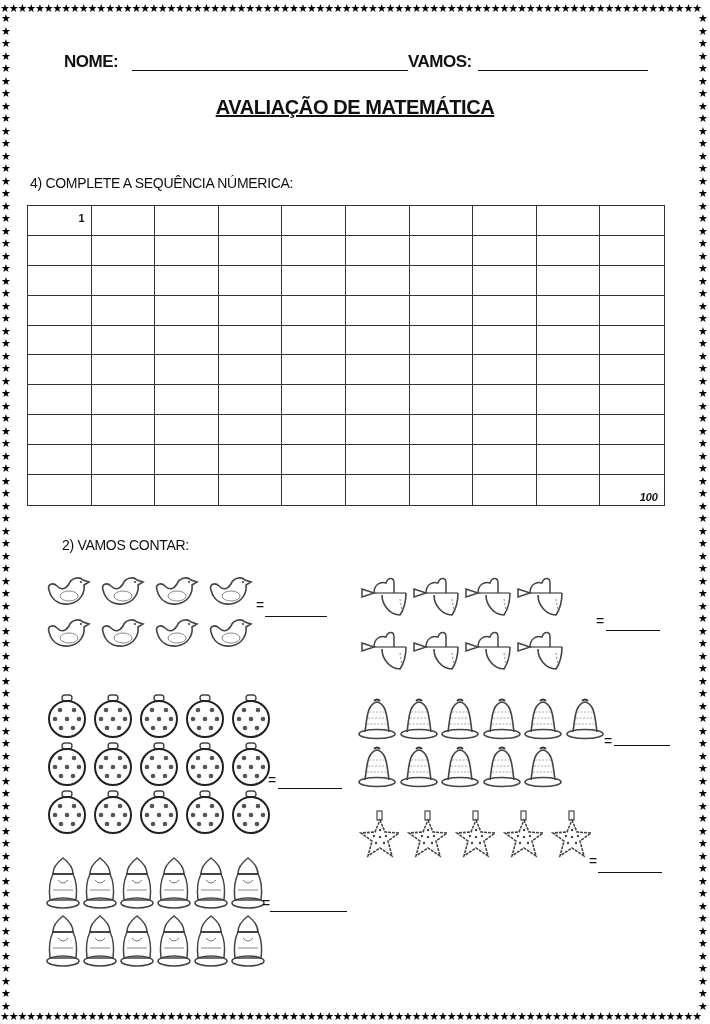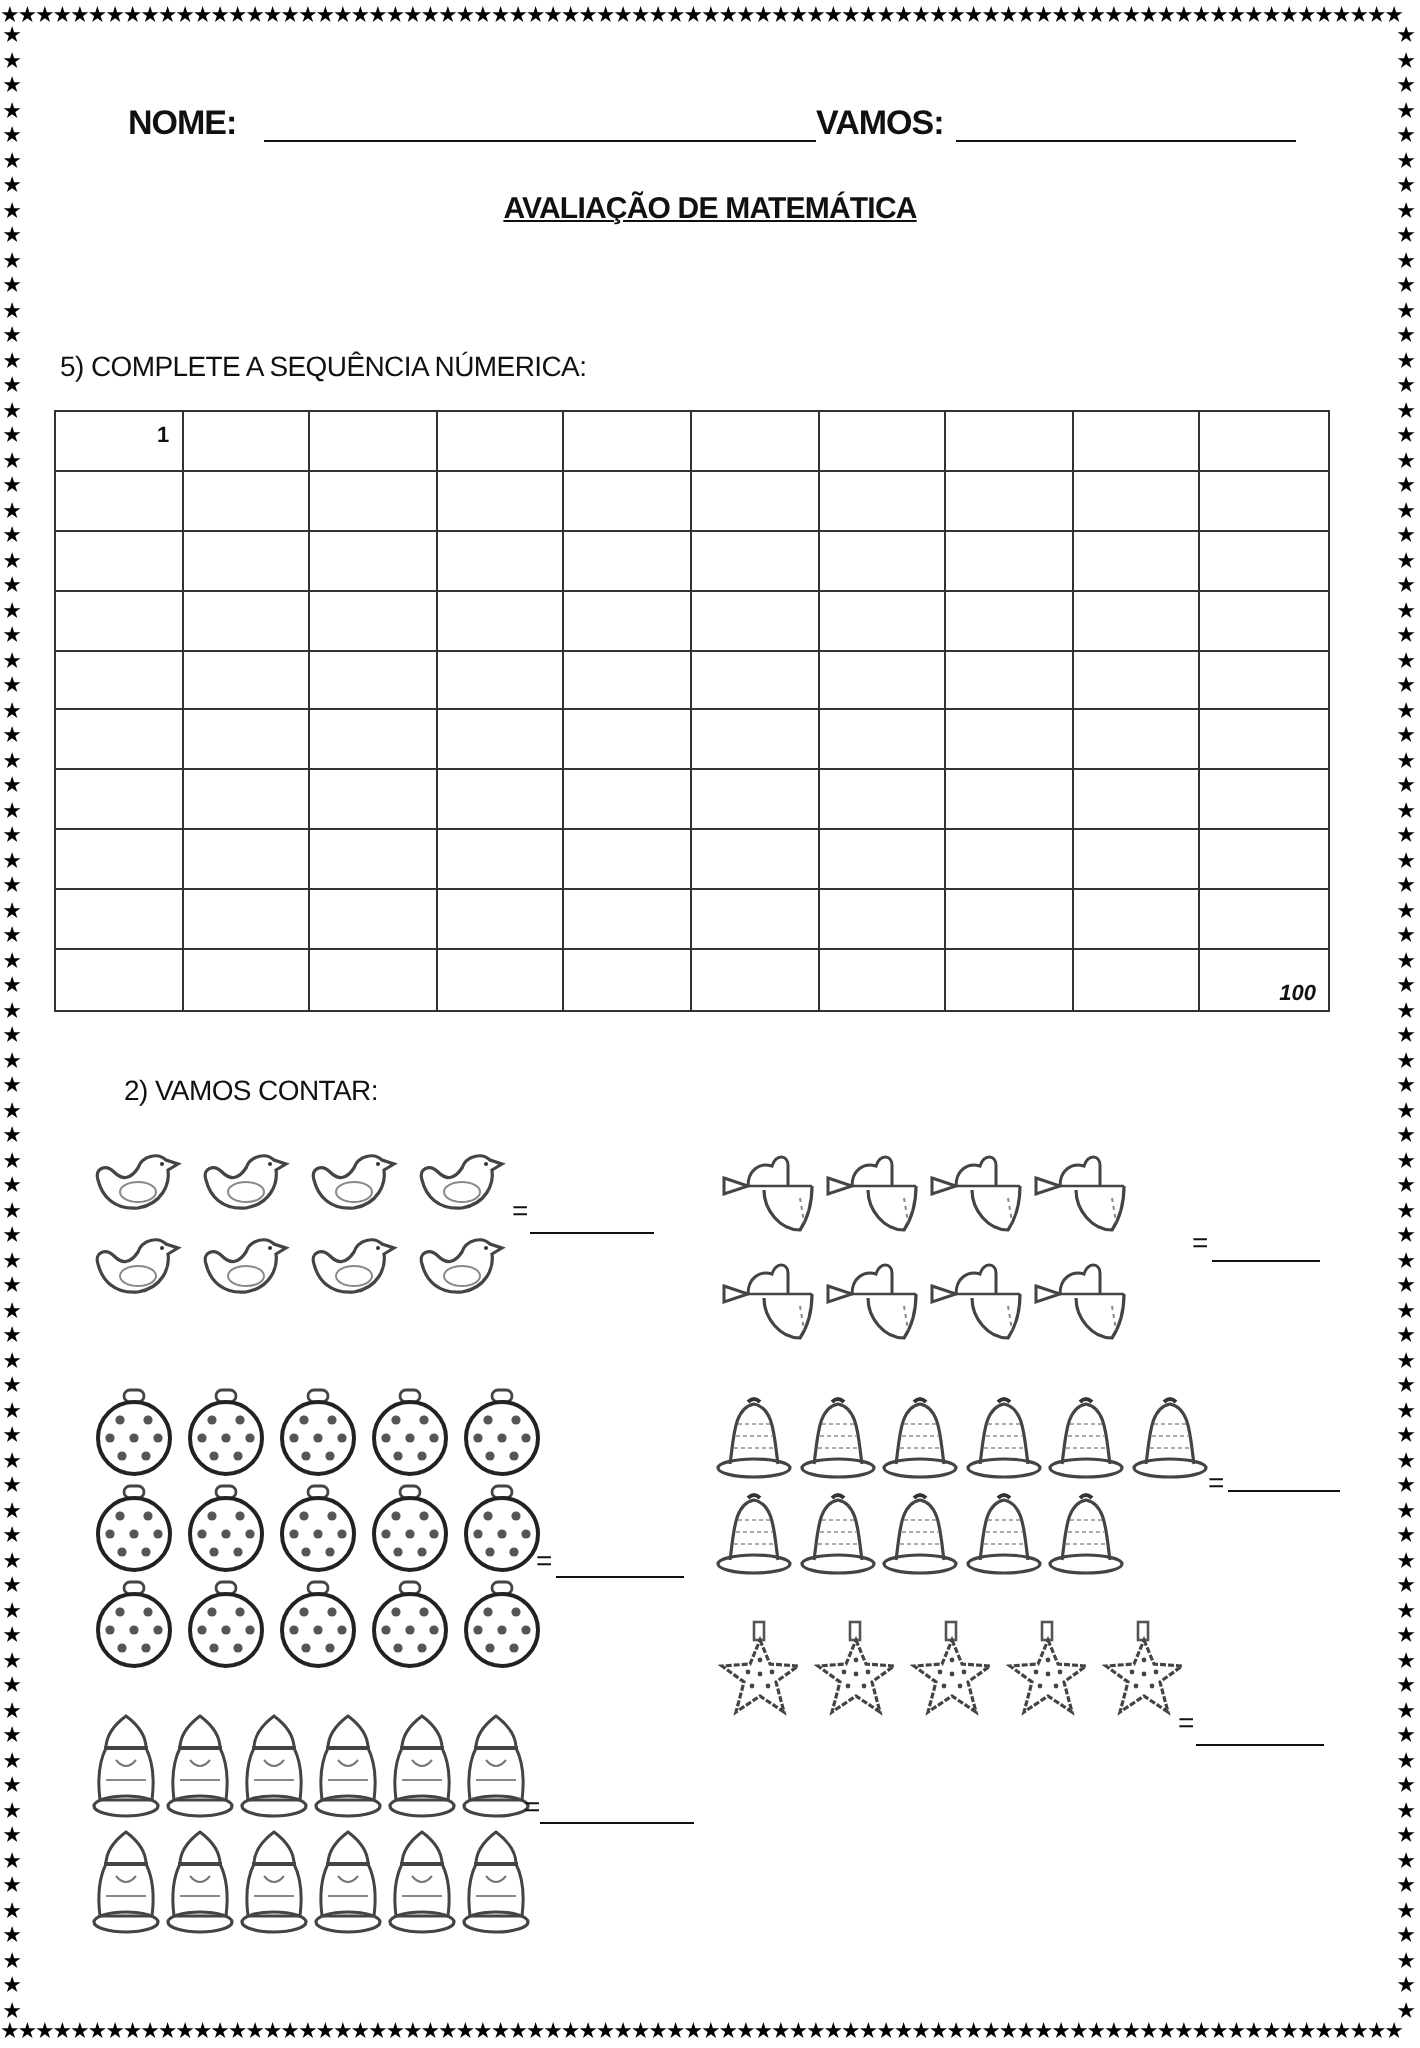--- a/index.html
+++ b/index.html
@@ -18,21 +18,21 @@
     font-size: 11px; line-height: 12.5px; color: #000; text-align: center;
   }
   .border-left { left: 0; }
   .border-right { left: 697px; }
 
   .header-row { position: absolute; top: 50px; left: 64px; width: 590px; height: 26px; }
   .lbl { position: absolute; font-weight: bold; font-size: 17px; letter-spacing: -0.5px; top: 2px; }
   .line { position: absolute; border-bottom: 1.5px solid #111; height: 0; }
   .title {
     position: absolute; top: 96px; left: 0; width: 710px; text-align: center;
-    font-weight: bold; font-size: 15px; text-decoration: underline; letter-spacing: -0.4px;
+    font-weight: bold; font-size: 20px; text-decoration: underline; letter-spacing: -0.4px;
   }
   .section-label { position: absolute; font-size: 14px; letter-spacing: -0.3px; }
 
   .grid { position: absolute; left: 27px; top: 205px; width: 638px; height: 301px;
     display: grid; grid-template-columns: repeat(10, 1fr); grid-template-rows: repeat(10, 1fr);
     border: 1px solid #333; box-sizing: border-box; }
   .cell { border-right: 1px solid #333; border-bottom: 1px solid #333; position: relative; font-size: 11px; font-weight: bold; }
   .cell:nth-child(10n) { border-right: none; }
   .cell:nth-child(n+91) { border-bottom: none; }
   .cell .num { position: absolute; right: 6px; bottom: 2px; }
@@ -54,21 +54,21 @@
 
 <div class="header-row">
   <span class="lbl" style="left:0">NOME:</span>
   <div class="line" style="left:68px; width:276px; top:20px;"></div>
   <span class="lbl" style="left:344px">VAMOS:</span>
   <div class="line" style="left:414px; width:170px; top:20px;"></div>
 </div>
 
 <div class="title">AVALIAÇÃO DE MATEMÁTICA</div>
 
-<div class="section-label" style="left:30px; top:175px;">5) COMPLETE A SEQUÊNCIA NÚMERICA:</div>
+<div class="section-label" style="left:30px; top:175px;">4) COMPLETE A SEQUÊNCIA NÚMERICA:</div>
 <div class="grid" id="grid">
     <div class="cell">
       <span class="num" style="bottom: auto; top: 6px;">1</span>
     </div>
     <div class="cell"></div>
     <div class="cell"></div>
     <div class="cell"></div>
     <div class="cell"></div>
     <div class="cell"></div>
     <div class="cell"></div>

